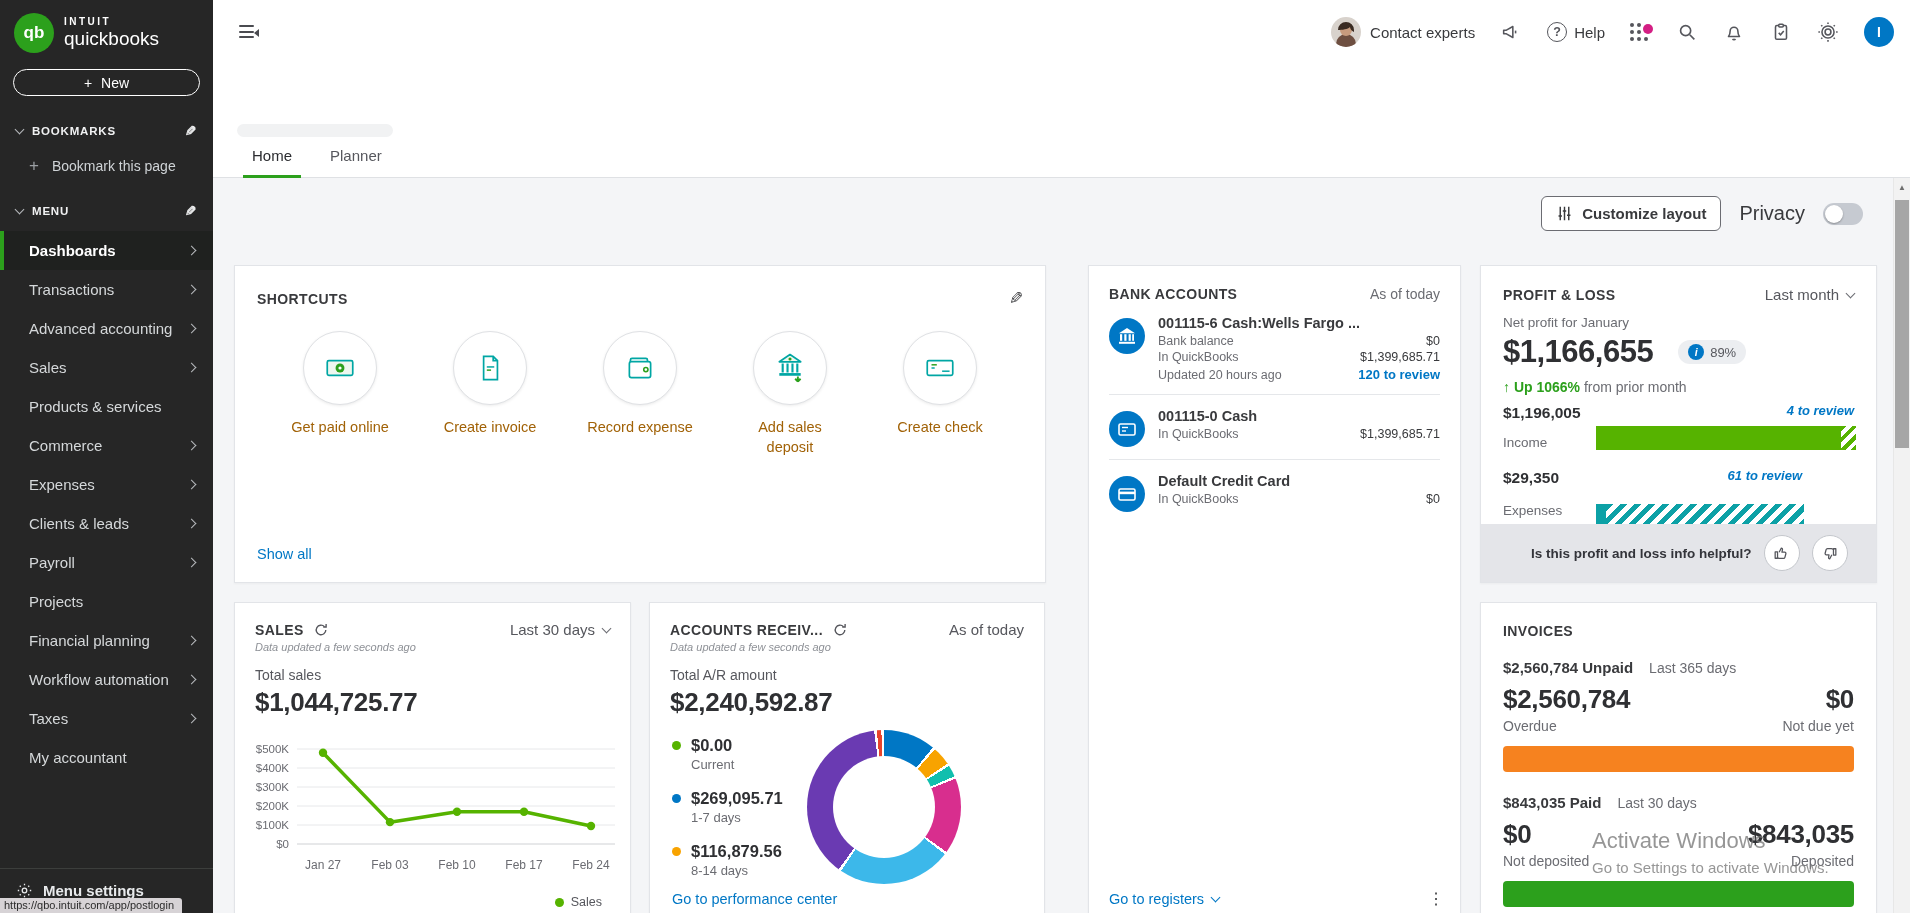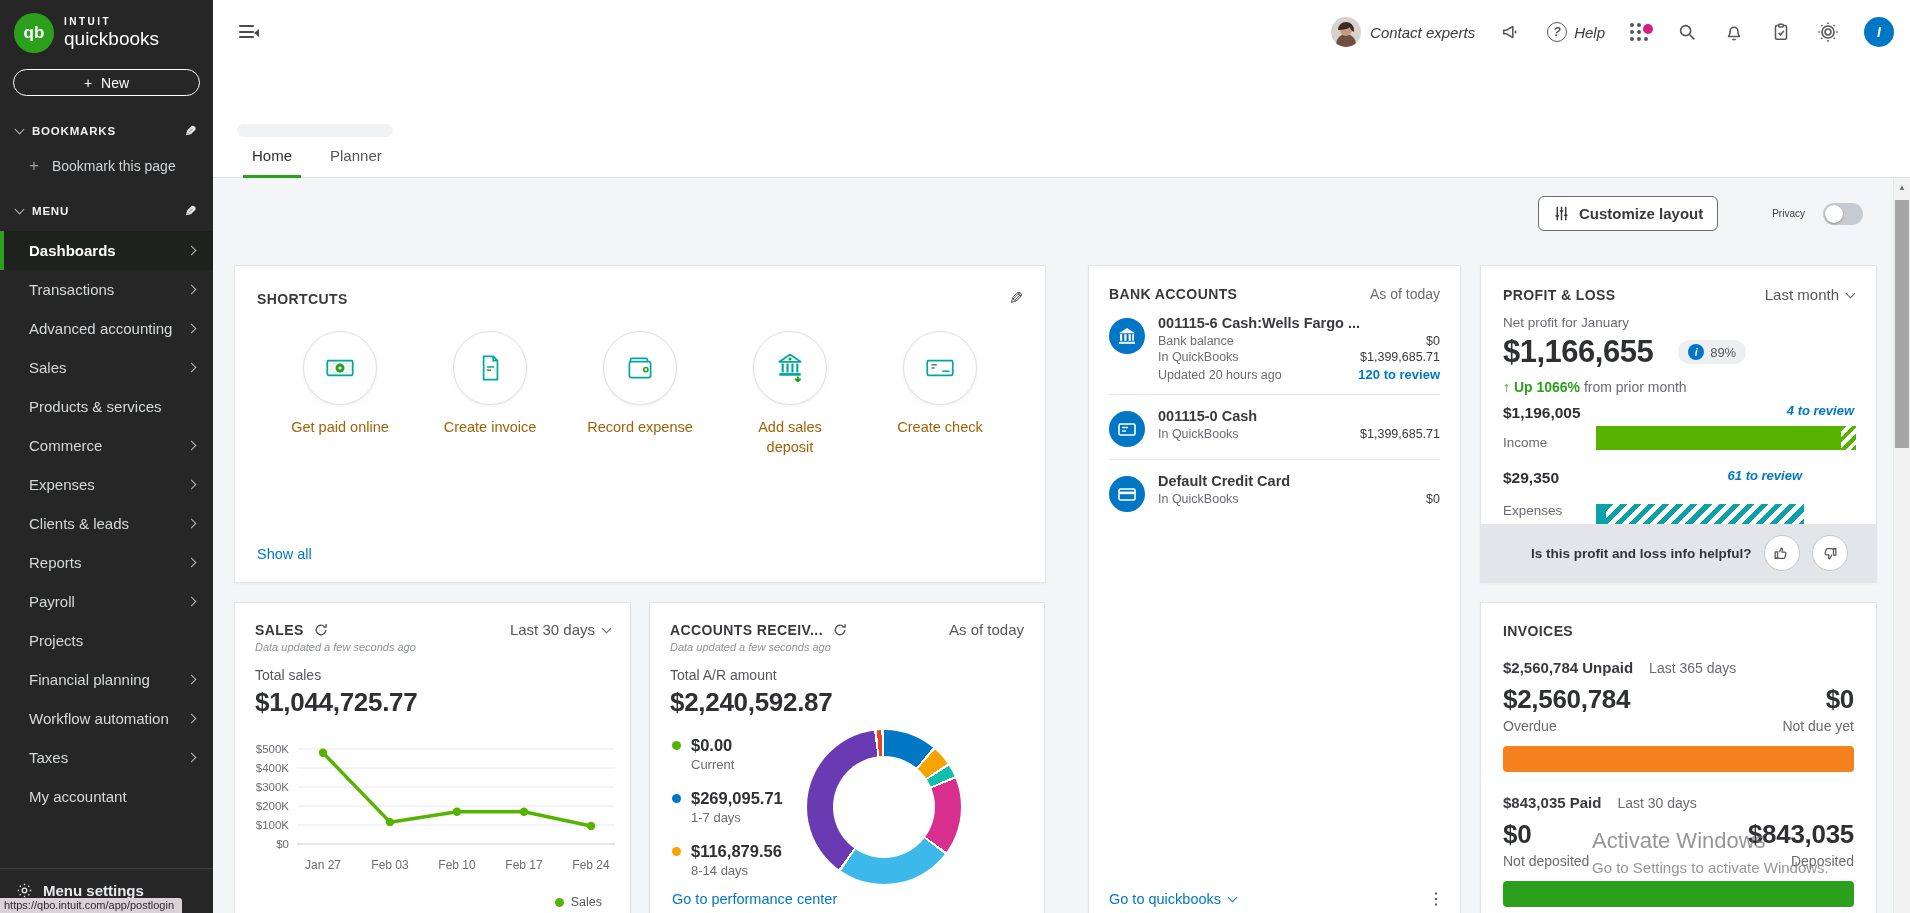--- a/index.html
+++ b/index.html
@@ -23,21 +23,21 @@
   .sb-item { height:39px; display:flex; align-items:center; padding:0 18px 0 29px; font-size:15px; color:#d5d8da; cursor:pointer; position:relative; }
   .sb-item.active { color:#fff; font-weight:bold; background:#1f211f; }
   .sb-item.active::before { content:''; position:absolute; left:0; top:0; bottom:0; width:4px; background:#2ca01c; }
   .chev { display:inline-block; width:7px; height:7px; border-right:1.7px solid #b7babd; border-bottom:1.7px solid #b7babd; }
   .chev.right { transform:rotate(-45deg); margin-left:auto; }
   .chev.down  { transform:rotate(45deg); margin-top:-3px; }
   .chev.dark { border-color:#6b6c72; }
   .menu-settings { position:absolute; left:0; right:0; bottom:12px; border-top:1px solid #3c3e3c; padding:13px 16px 2px; display:flex; align-items:center; gap:10px; font-size:15px; font-weight:600; color:#e8eaec; cursor:pointer; }
   .status-tip { position:absolute; left:0; bottom:0; z-index:60; background:#d7d3d6; color:#2b2b2b; font-size:11px; padding:1px 8px 2px 4px; border-top-right-radius:3px; white-space:nowrap; max-width:210px; overflow:hidden; }
   
-  .topbar { position:absolute; left:213px; top:0; width:1697px; height:48px; background:#fff; display:flex; align-items:center; padding:16px 16px 0 26px; z-index:10;font-style:italic; }
+  .topbar { position:absolute; left:213px; top:0; width:1697px; height:48px; background:#fff; display:flex; align-items:center; padding:16px 16px 0 26px; z-index:10; }
   .collapse-icon { position:relative; width:20px; height:14px; cursor:pointer; }
   .collapse-icon i { position:absolute; left:0; height:2.4px; background:#4a4b50; border-radius:1px; }
   .collapse-icon i:nth-child(1){ top:0; width:15px; } .collapse-icon i:nth-child(2){ top:5.5px; width:15px; } .collapse-icon i:nth-child(3){ top:11px; width:15px; }
   .collapse-icon b { position:absolute; right:0; top:3.5px; width:0; height:0; border-top:4px solid transparent; border-bottom:4px solid transparent; border-right:5px solid #4a4b50; }
   .top-right { margin-left:auto; display:flex; align-items:center; gap:25px; }
   .contact { display:flex; align-items:center; gap:9px; font-size:15px; color:#393a3d; cursor:pointer; }
   .avatar-photo { width:30px; height:30px; border-radius:50%; overflow:hidden; flex:0 0 auto; }
   .icon-btn { display:flex; align-items:center; gap:7px; cursor:pointer; color:#393a3d; font-size:15px; }
   .help-circle { width:20px; height:20px; border:1.6px solid #55565c; border-radius:50%; display:flex; align-items:center; justify-content:center; font-size:12.5px; color:#55565c; font-weight:bold; }
   .apps-grid { position:relative; width:21px; height:20px; }
@@ -47,21 +47,21 @@
   
   .tabstrip { position:absolute; left:213px; top:48px; width:1697px; height:130px; background:#fff; border-bottom:1px solid #dfe1e4; z-index:5; }
   .skeleton { position:absolute; left:24px; top:76px; width:156px; height:13px; border-radius:7px; background:#f1f2f3; }
   .tabs { position:absolute; left:30px; bottom:-1px; display:flex; gap:20px; }
   .tab { padding:10px 9px 11px; font-size:15px; color:#56575d; border-bottom:3px solid transparent; cursor:pointer; }
   .tab.active { color:#2b2c30; border-bottom-color:#2ca01c; }
   
   .content { position:absolute; left:213px; top:178px; width:1680px; height:735px; background:#f4f5f7; overflow:hidden; }
   .layout-row { position:absolute; top:18px; right:30px; display:flex; align-items:center; gap:18px; }
   .customize-btn { display:flex; align-items:center; gap:9px; background:#fff; border:1px solid #6b6c72; border-radius:6px; padding:8px 14px; font-size:15px; font-weight:600; color:#393a3d; cursor:pointer; }
-  .privacy-label { font-size:10px; color:#393a3d;margin-left:36px; }
+  .privacy-label { font-size:20px; color:#393a3d; }
   .toggle { width:40px; height:22px; border-radius:11px; background:#c6cad1; position:relative; cursor:pointer; }
   .toggle .knob { position:absolute; left:2px; top:2px; width:18px; height:18px; border-radius:50%; background:#fff; box-shadow:0 1px 2px rgba(0,0,0,.3); }
   .card { position:absolute; background:#fff; border:1px solid #e2e4e8; border-radius:0; box-shadow:0 1px 2px rgba(0,0,0,.04); }
   .card-title { font-size:14px; font-weight:bold; letter-spacing:.4px; color:#393a3d; }
   .muted { color:#6b6c72; }
   .link { color:#0077c5; cursor:pointer; }
   .link.bold { font-weight:bold; }
   
   #card-shortcuts { left:21px; top:87px; width:812px; height:318px; padding:22px; }
   .sc-head { display:flex; align-items:center; }
@@ -210,24 +210,20 @@
       </div>
       <div class="sb-item">
         <span>Expenses</span>
         <i class="chev right"></i>
       </div>
       <div class="sb-item">
         <span>Clients &amp; leads</span>
         <i class="chev right"></i>
       </div>
       <div class="sb-item">
-        <span>Reports</span>
-        <i class="chev right"></i>
-      </div>
-      <div class="sb-item">
         <span>Payroll</span>
         <i class="chev right"></i>
       </div>
       <div class="sb-item">
         <span>Projects</span>
       </div>
       <div class="sb-item">
         <span>Financial planning</span>
         <i class="chev right"></i>
       </div>
@@ -477,21 +473,21 @@
             <div class="bank-name">Default Credit Card</div>
             <div class="bank-line">
               <span class="muted">In QuickBooks</span>
               <span class="v">$0</span>
             </div>
           </div>
         </div>
       </div>
     <div class="registers-row">
       <div class="goto-registers link">
-        <span>Go to quickbooks</span>
+        <span>Go to registers</span>
         <i class="chev down" style="border-color:#0077c5"></i>
       </div>
       <span class="dots">⋮</span>
     </div>
   </div>
 
   <div class="card" id="card-pl">
     <div class="pl-head">
       <span class="card-title">PROFIT &amp; LOSS</span>
       <span class="pl-period">

